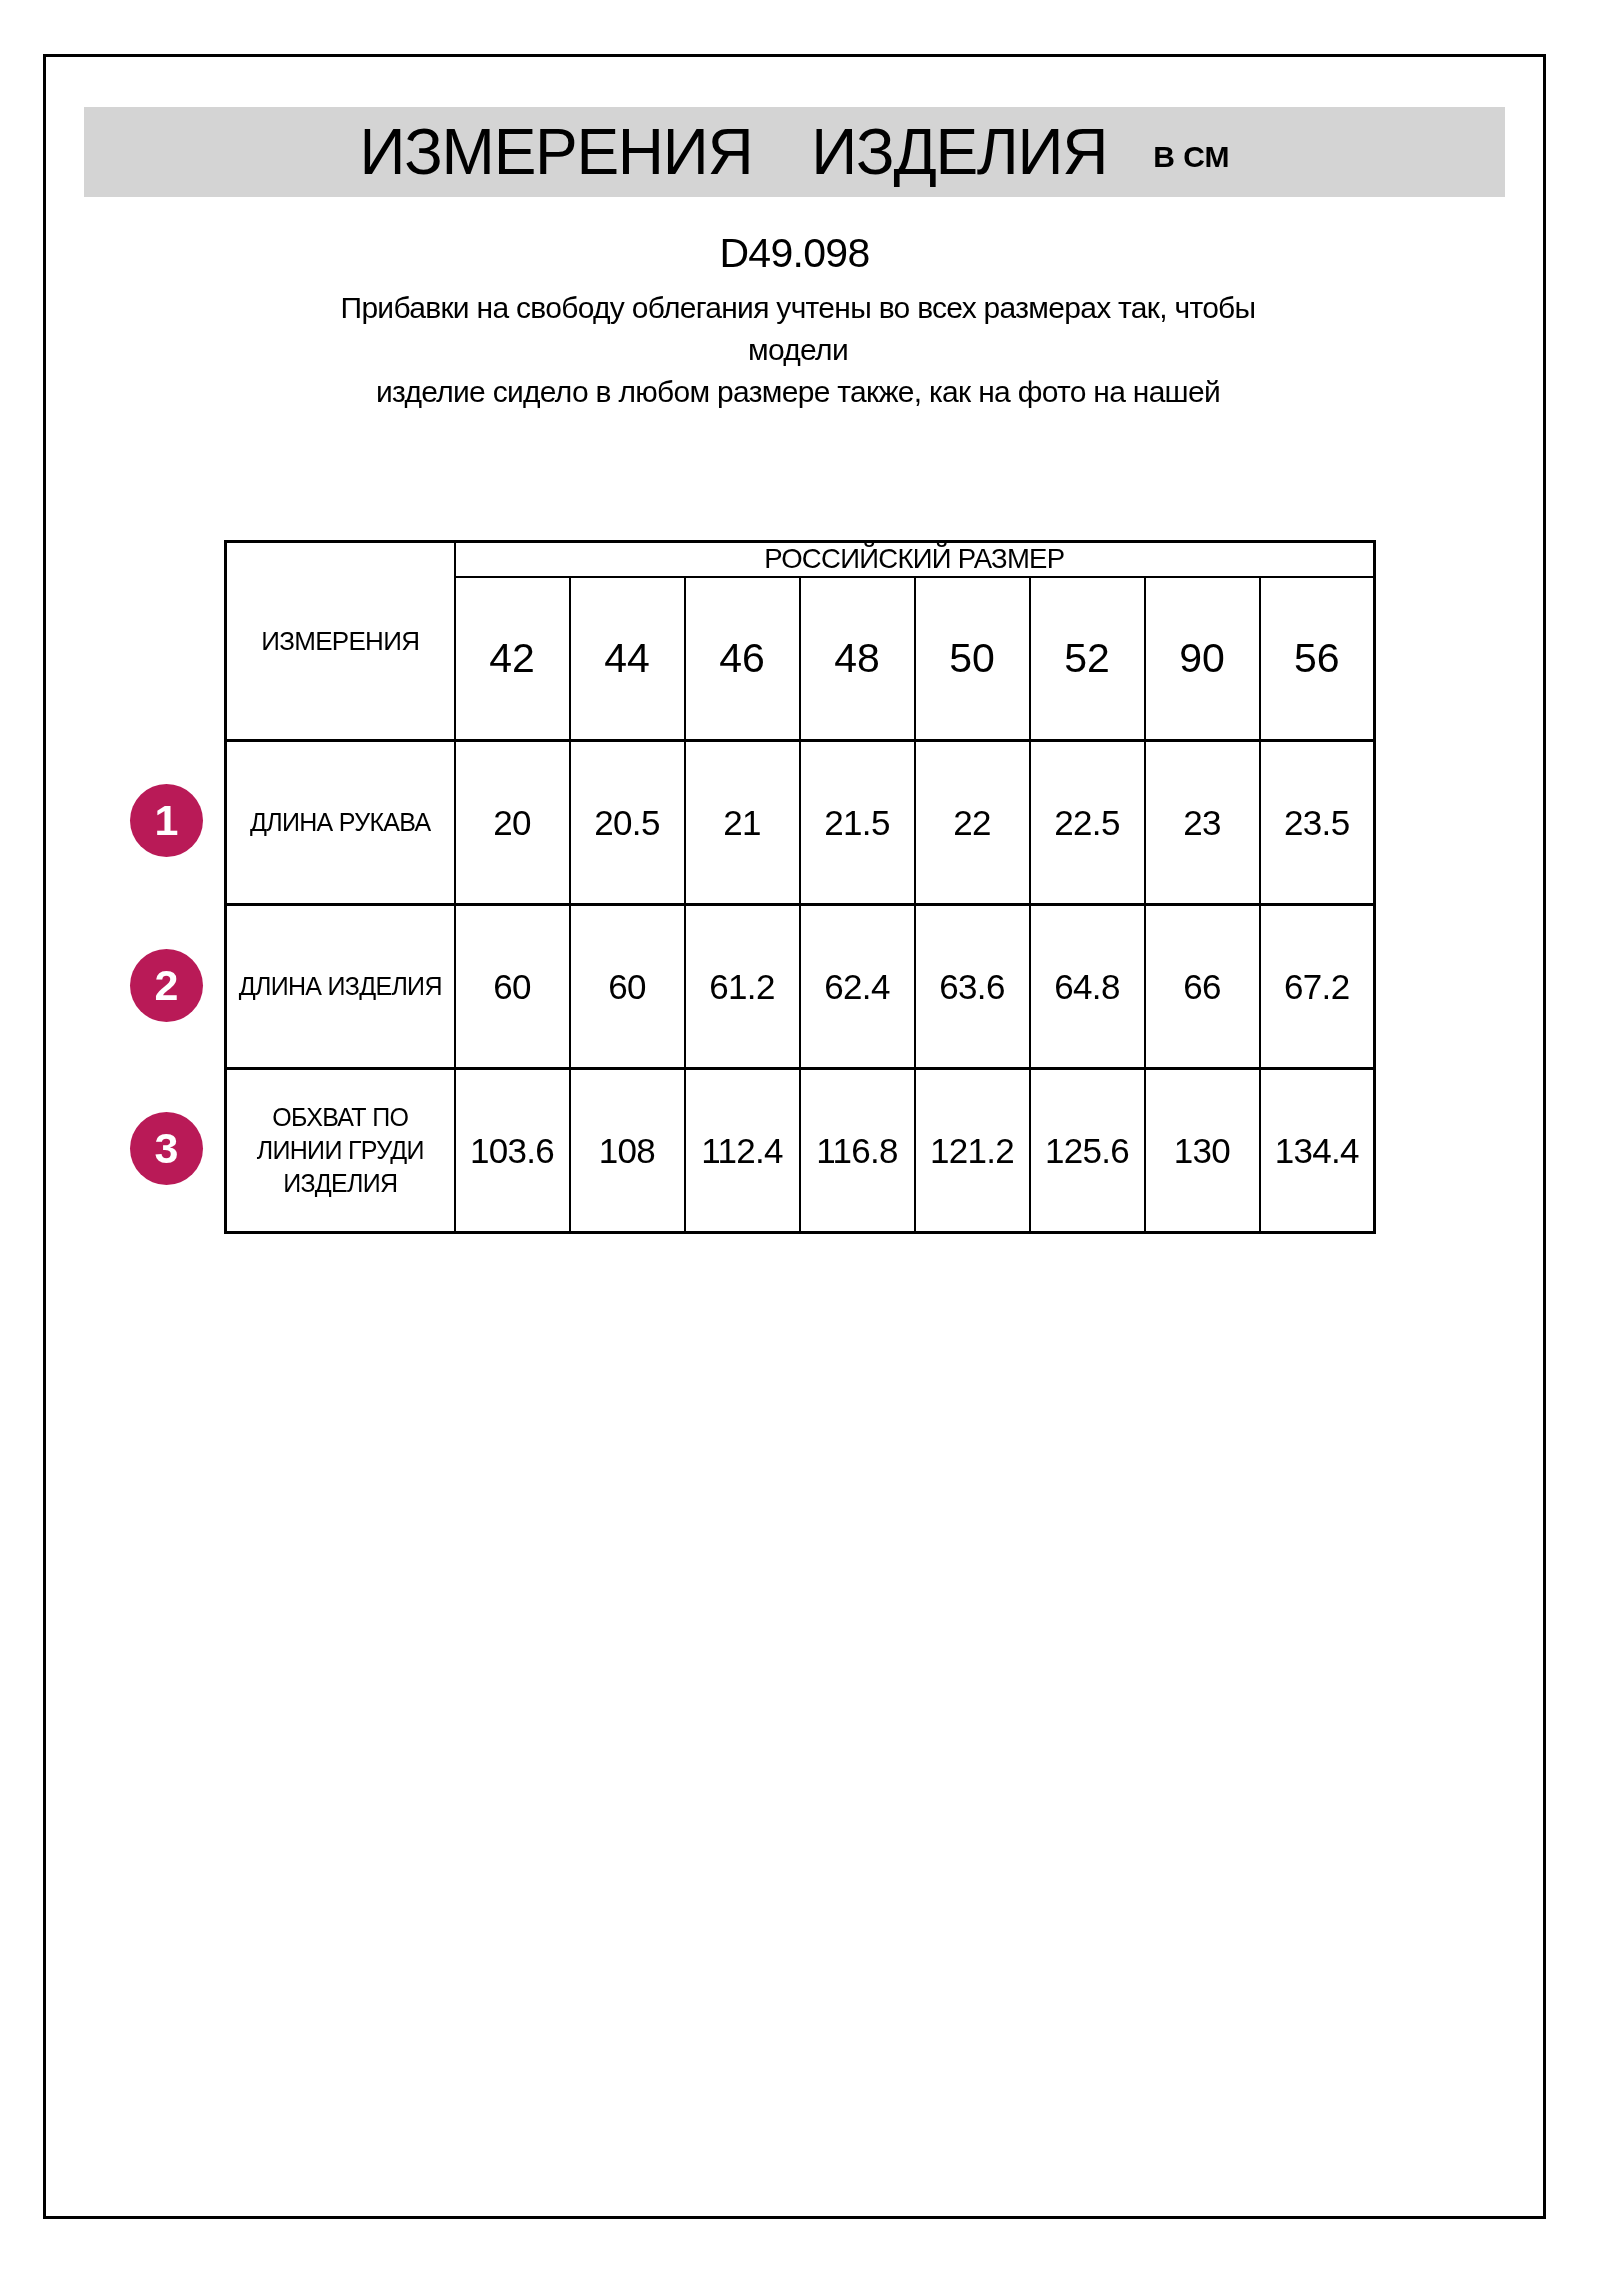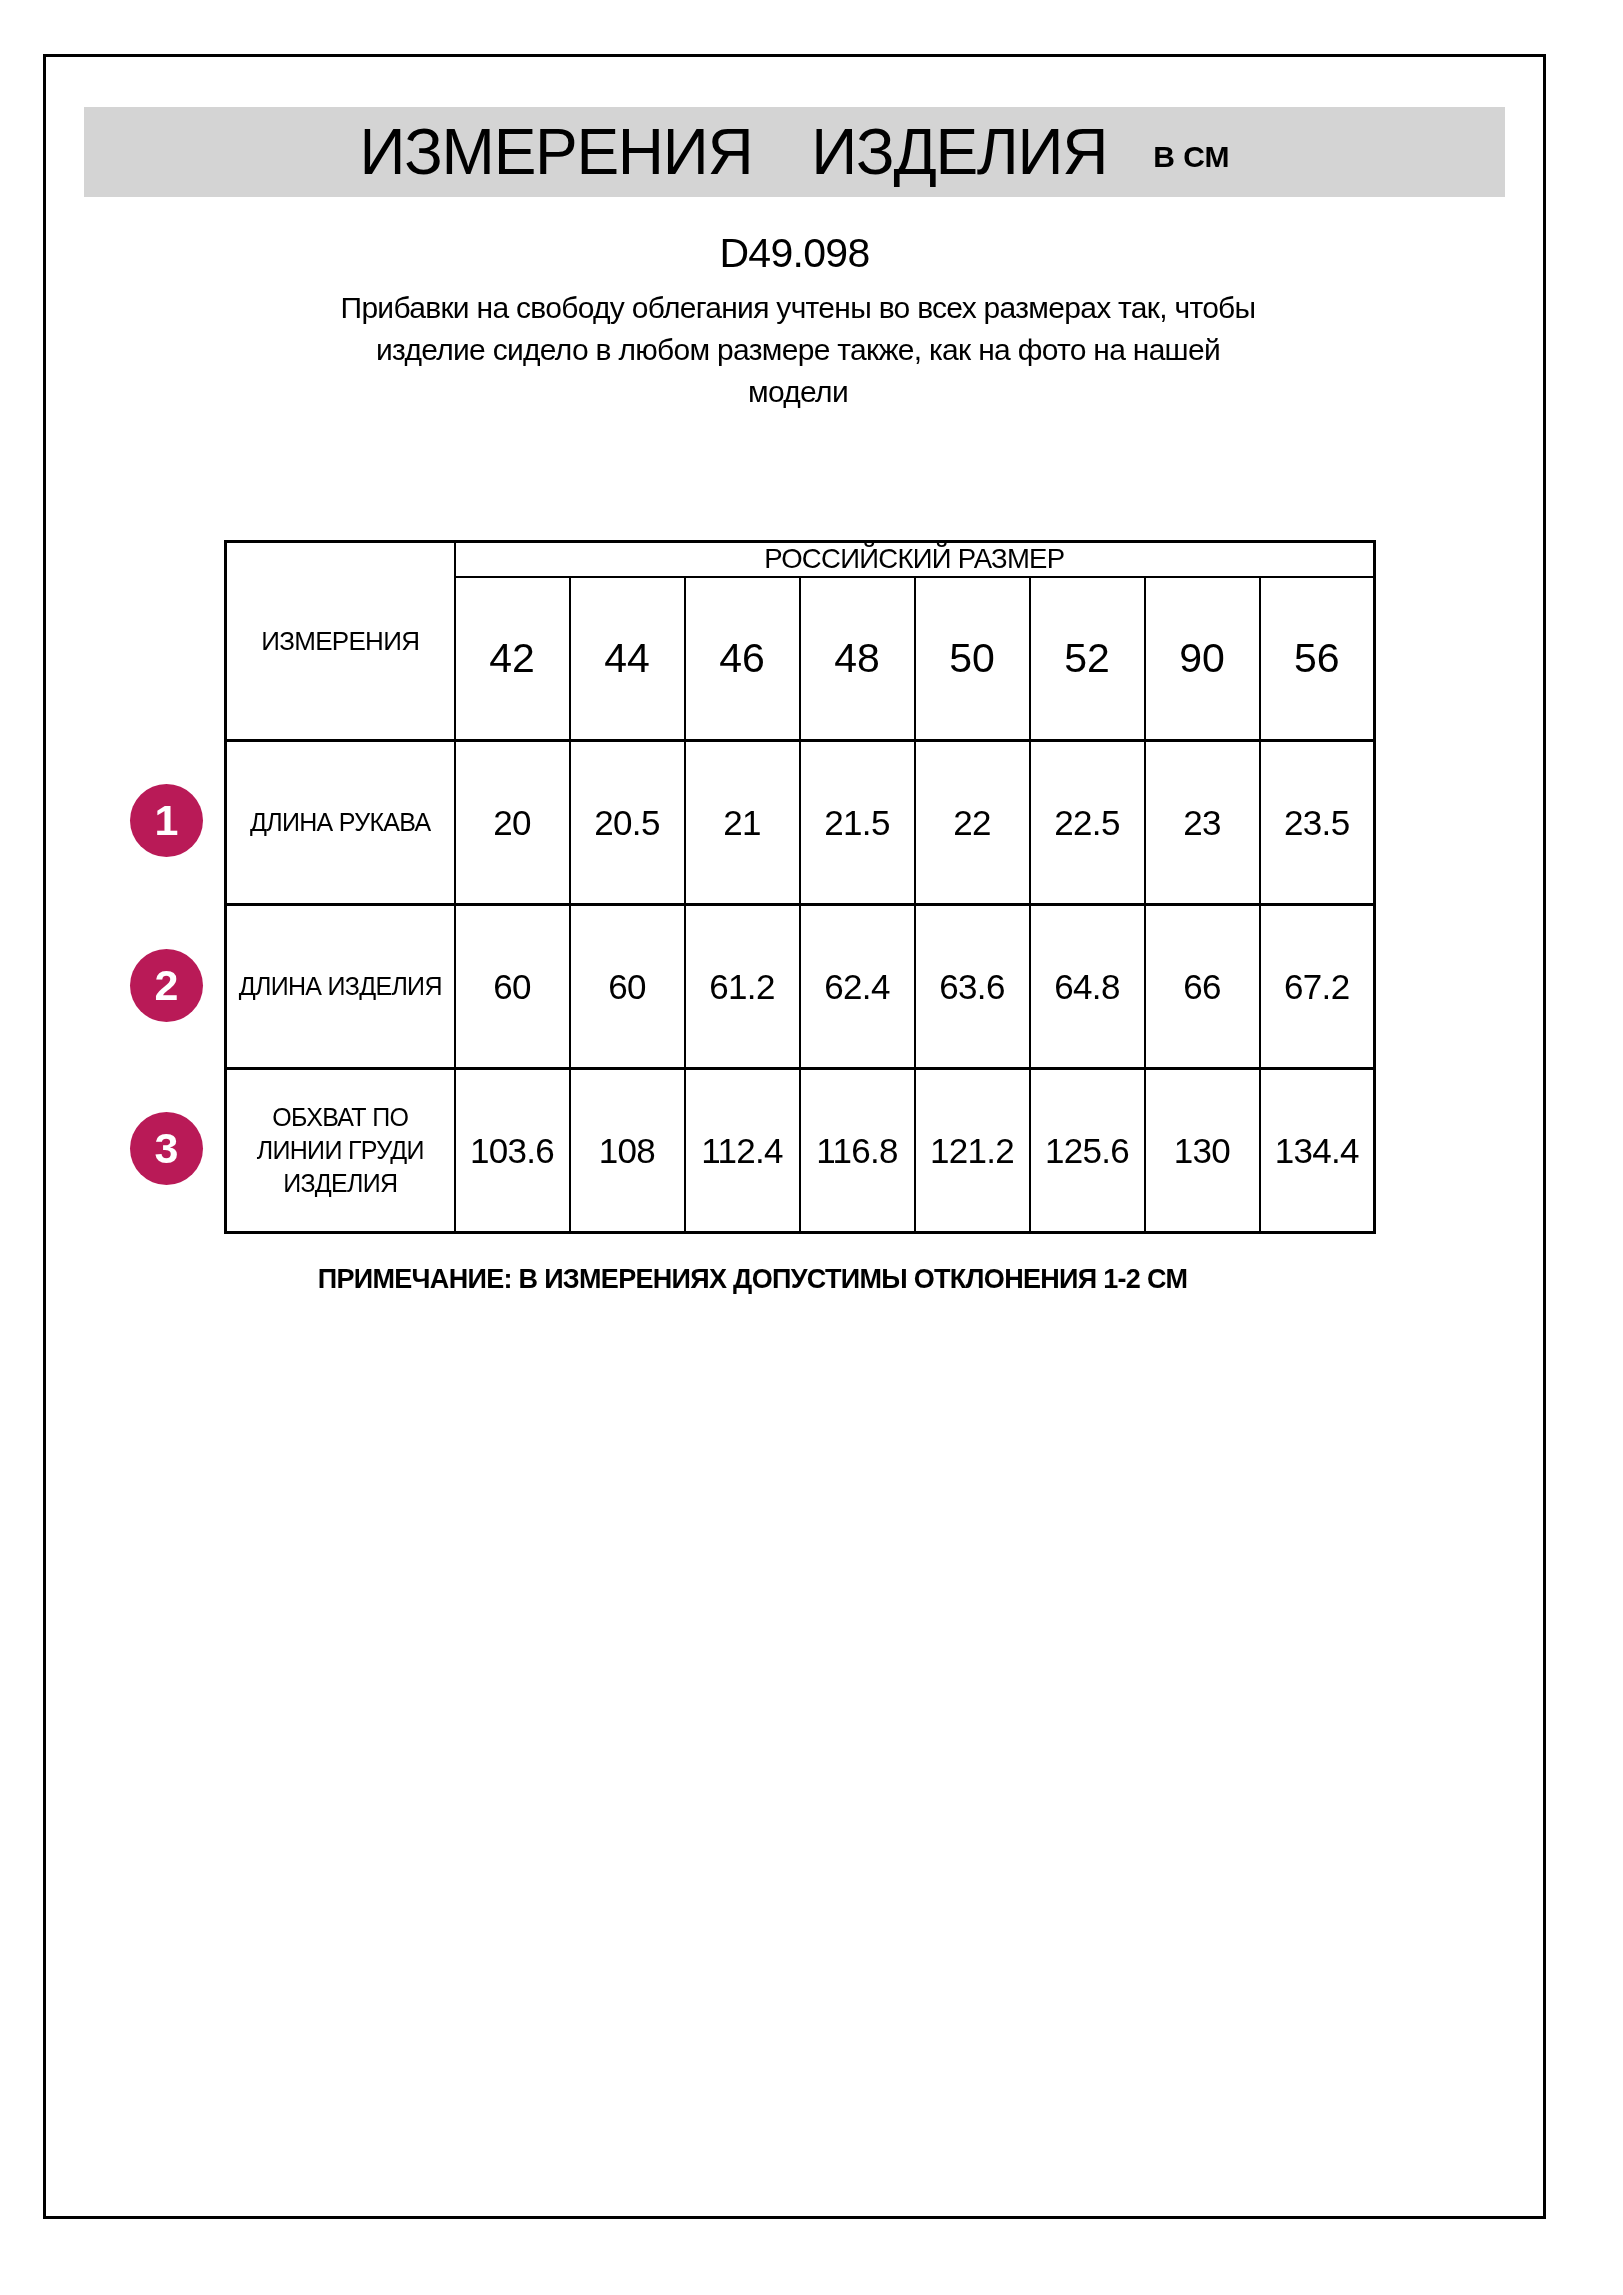--- a/index.html
+++ b/index.html
@@ -119,22 +119,22 @@
   <div class="header-bar">
     <span class="title-word1">ИЗМЕРЕНИЯ</span>
     <span class="title-word2">ИЗДЕЛИЯ</span>
     <span class="title-units">В СМ</span>
   </div>
 
   <div class="product-code">D49.098</div>
 
   <div class="intro">
     <div>Прибавки на свободу облегания учтены во всех размерах так, чтобы</div>
+    <div>модели</div>
     <div>изделие сидело в любом размере также, как на фото на нашей</div>
-    <div>модели</div>
   </div>
 
   <table class="size-table">
     <colgroup>
       <col style="width:229px">
       <col style="width:115px">
         <col style="width:115px">
         <col style="width:115px">
         <col style="width:115px">
       <col style="width:115px">
@@ -196,16 +196,15 @@
   <div class="badge b1">
     <span>1</span>
   </div>
   <div class="badge b2">
     <span>2</span>
   </div>
   <div class="badge b3">
     <span>3</span>
   </div>
 
-  <div class="note">ПРИМЕЧАНИЕ: В ИЗМЕРЕНИЯХ ДОПУСТИМЫ ОТКЛОНЕНИЯ 1-2 СМ</div>
 
 </div>
 
 
 </body></html>

